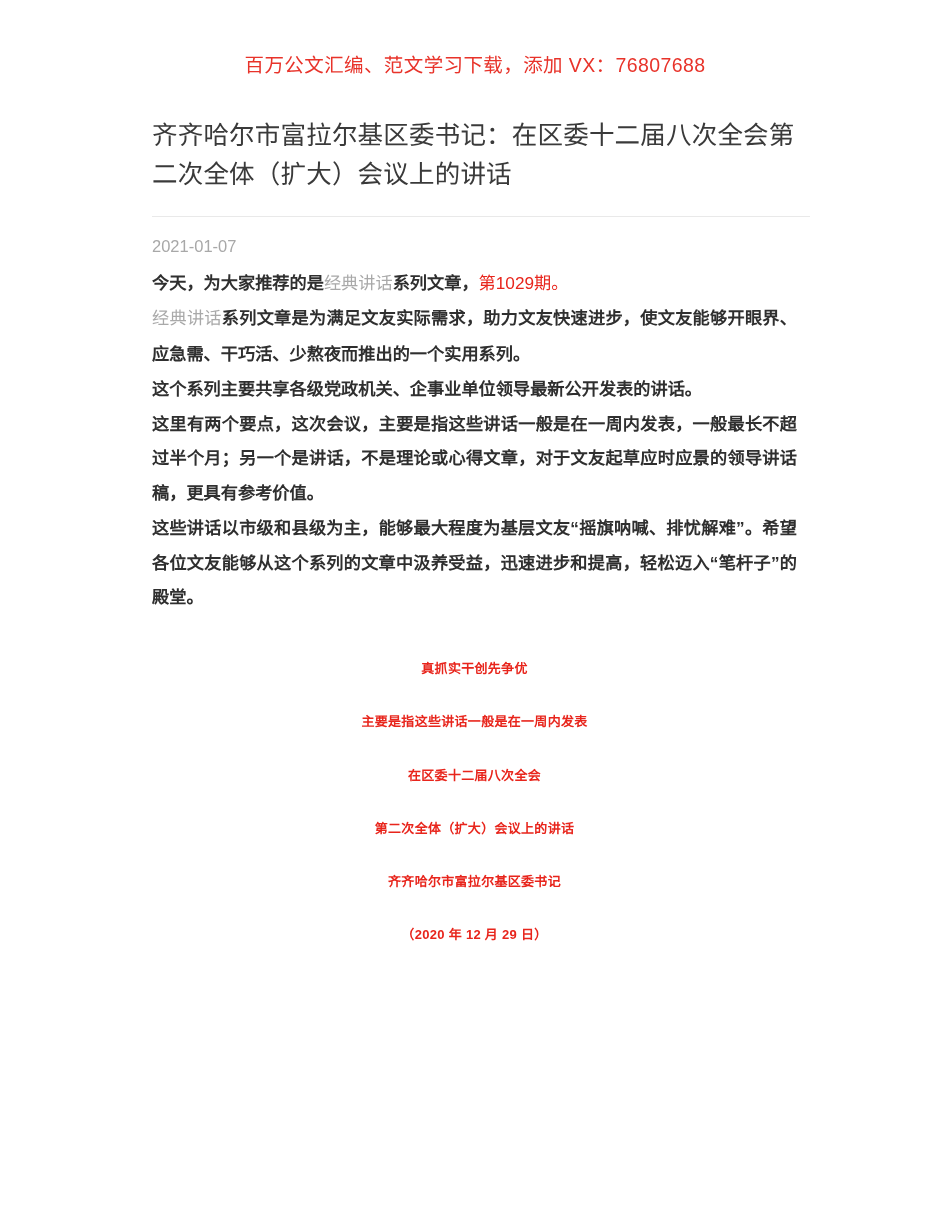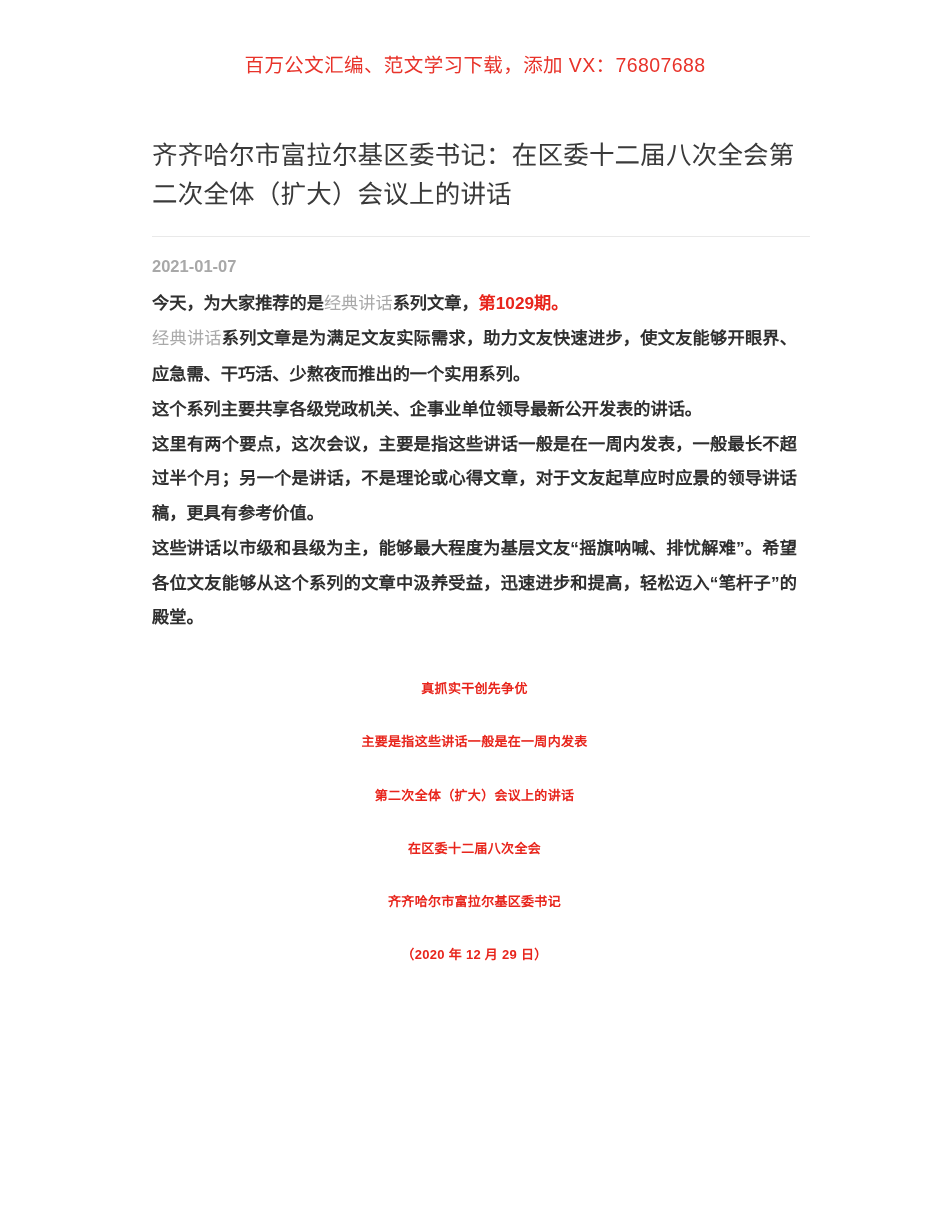--- a/index.html
+++ b/index.html
@@ -33,21 +33,21 @@
     font-weight: 400;
     color: #e8332a;
     letter-spacing: 0.4px;
     line-height: 1.2;
   }
 
   
   .content {
     position: absolute;
     left: 152px;
-    top: 136px;
+    top: 116px;
     width: 645px;
   }
 
   .doc-title {
     font-size: 25.5px;
     font-weight: 400;
     color: #3a3a3a;
     line-height: 1.52;
     letter-spacing: 0.2px;
     margin: 0;
@@ -57,21 +57,21 @@
   .divider {
     height: 1px;
     background: #e9e9e9;
     width: 658px;
     margin: 0 0 0 0;
   }
 
   .meta-date {
     font-size: 16.5px;
     color: #a8a8a8;
-    font-weight: 700;
+    font-weight: 400;
     padding-top: 18px;
     padding-bottom: 8px;
     line-height: 1.4;
   }
 
   
   .intro p {
     margin: 0;
     font-size: 17.2px;
     line-height: 2.02;
@@ -80,21 +80,21 @@
     text-align: justify;
     text-justify: inter-ideograph;
   }
   .intro .light-serif {
     font-family: "Liberation Serif", "DejaVu Serif", serif;
     font-weight: 400;
     color: #a9a9a9;
   }
   .intro .red-bold {
     color: #e8251c;
-    font-weight: 700;
+    font-weight: 400;
   }
   .intro .plain {
     font-weight: 700;
   }
   .intro .strong {
     font-weight: 700;
   }
 
   
   .red-heading-block {
@@ -152,21 +152,21 @@
 
       <p><span class="plain">这里有两个要点，</span><span class="strong">这次会议，</span><span class="plain">主要是指这些讲话一般是在一周内发表，一般最长不超过半个月；</span><span class="strong">另一个是讲话，</span><span class="plain">不是理论或心得文章，对于文友起草应时应景的领导讲话稿，更具有参考价值。</span></p>
 
       <p><span class="strong">这些讲话以市级和县级为主，</span><span class="plain">能够最大程度为基层文友“摇旗呐喊、排忧解难”。希望各位文友能够从这个系列的文章中汲养受益，迅速进步和提高，轻松迈入“笔杆子”的殿堂。</span></p>
 
     </div>
 
     <div class="red-heading-block">
       <div class="rh">真抓实干创先争优</div>
       <div class="rh">主要是指这些讲话一般是在一周内发表</div>
+      <div class="rh">在区委十二届八次全会</div>
       <div class="rh">第二次全体（扩大）会议上的讲话</div>
-      <div class="rh">在区委十二届八次全会</div>
       <div class="rh">齐齐哈尔市富拉尔基区委书记</div>
       <div class="rh">（2020 年 12 月 29 日）</div>
     </div>
 
 
   </div>
 </div>
 
 </body></html>

